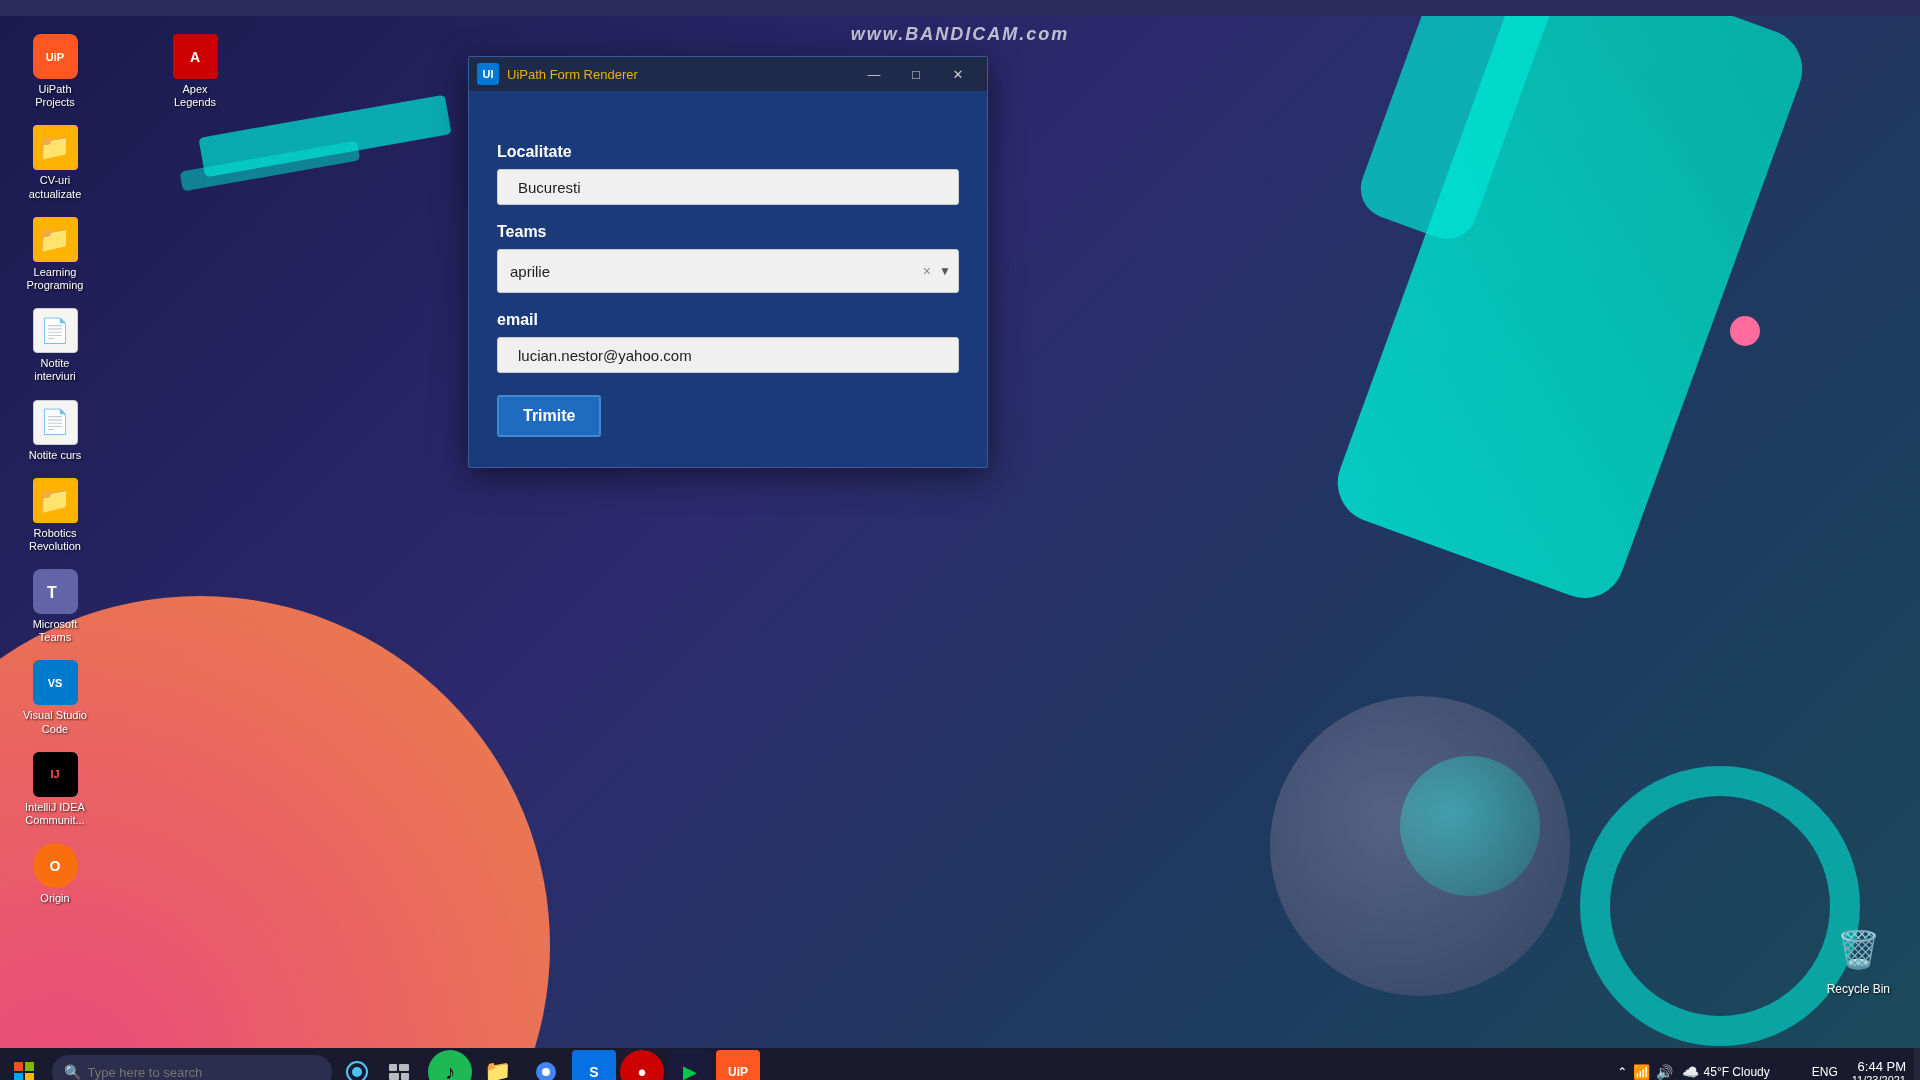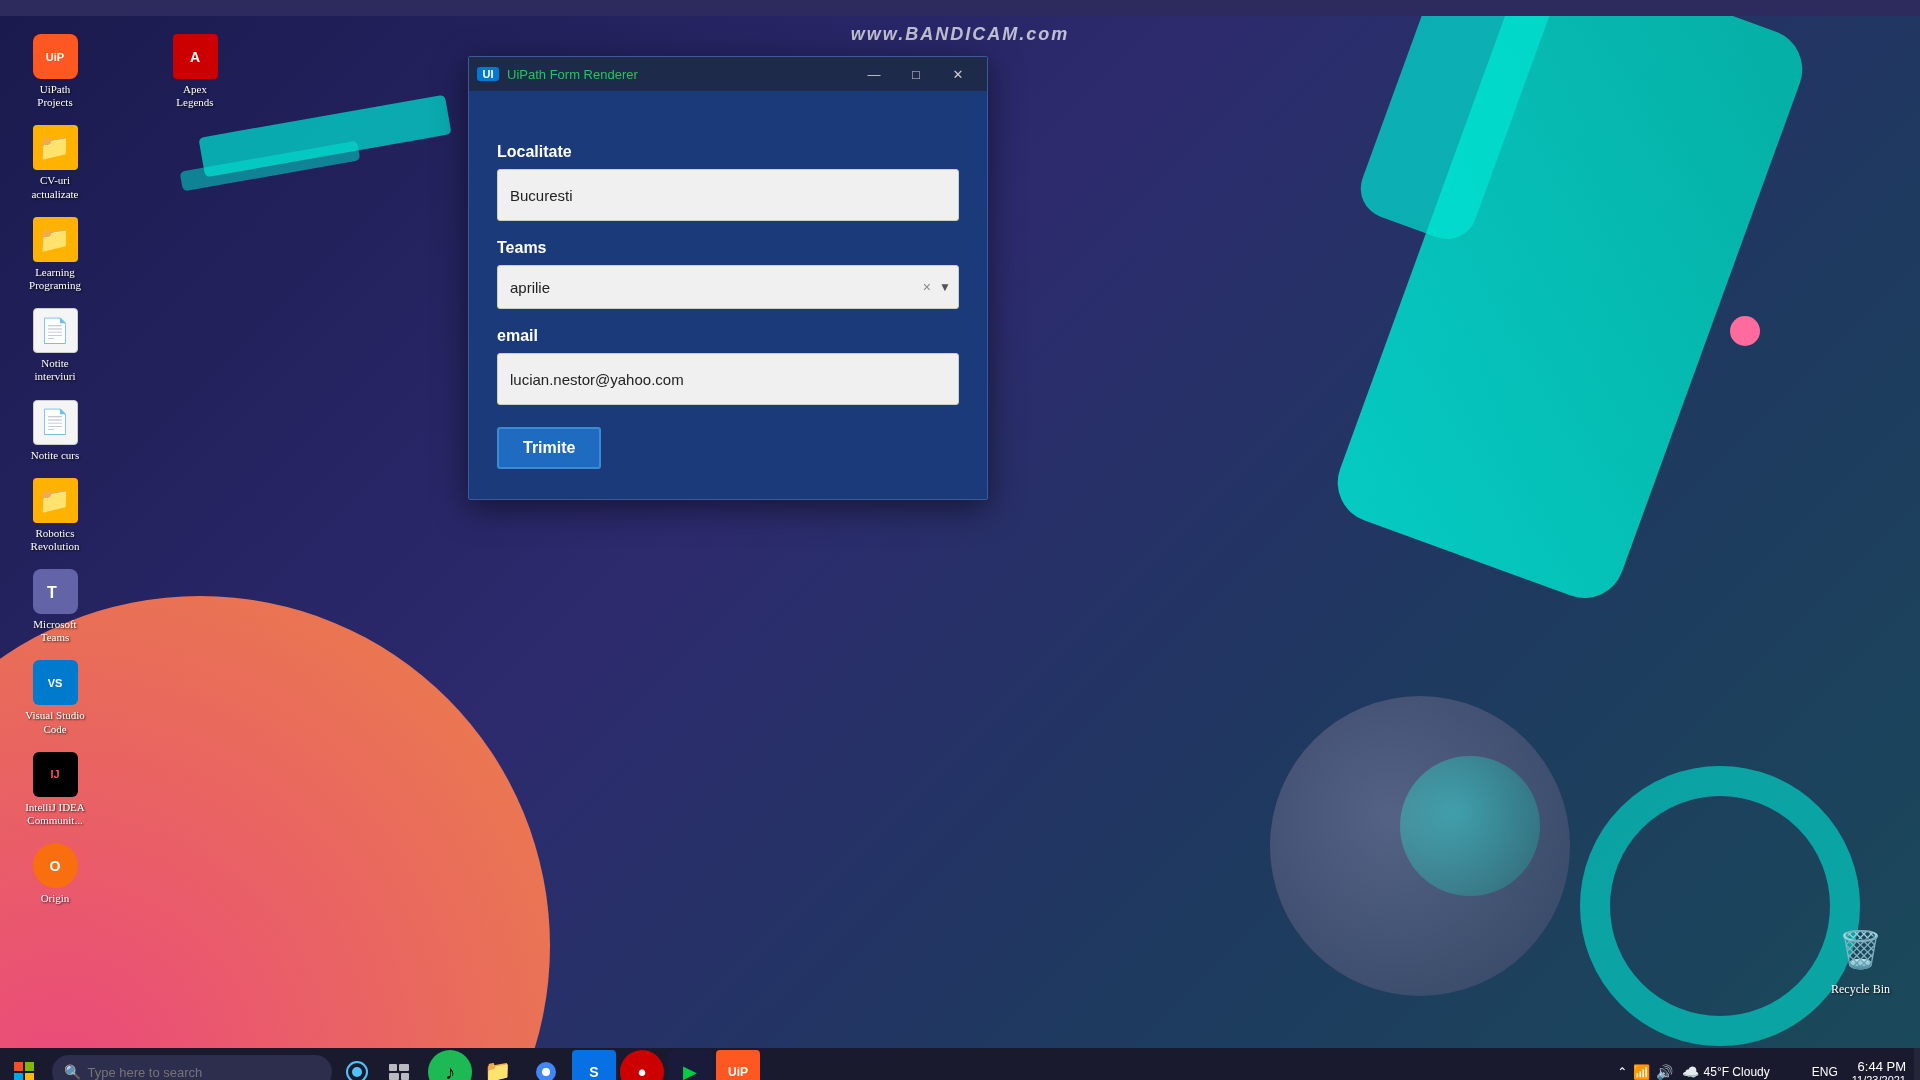--- a/index.html
+++ b/index.html
@@ -144,21 +144,20 @@
       justify-content: center;
       font-size: 24px;
       margin-bottom: 4px;
     }
     .icon-label {
       color: white;
       font-size: 11px;
       text-align: center;
       text-shadow: 1px 1px 2px rgba(0,0,0,0.8);
       line-height: 1.2;
-      font-family: Liberation Serif, serif;
     }
 
     
     .recycle-bin {
       position: absolute;
       bottom: 100px;
       right: 30px;
       display: flex;
       flex-direction: column;
       align-items: center;
@@ -264,33 +263,33 @@
     }
     .window-titlebar {
       display: flex;
       align-items: center;
       background: #1e2a4a;
       height: 34px;
       padding: 0 8px;
       user-select: none;
     }
     .window-title-icon {
-      width: 22px; height: 14px;
+      width: 22px; height: 22px;
       background: #0078d4;
       border-radius: 3px;
       display: flex; align-items: center; justify-content: center;
       color: white;
       font-weight: bold;
       font-size: 11px;
       margin-right: 8px;
       flex-shrink: 0;
     }
     .window-title-text {
       flex: 1;
-      color: #22c55e;
+      color: #eab308;
       font-size: 13px;
     }
     .window-controls {
       display: flex;
       gap: 0;
     }
     .win-btn {
       width: 42px; height: 34px;
       display: flex; align-items: center; justify-content: center;
       color: #ccc;
@@ -310,25 +309,25 @@
       font-size: 16px;
       font-weight: 600;
       margin-bottom: 8px;
       display: block;
     }
     .form-group {
       margin-bottom: 18px;
     }
     .form-input {
       width: 100%;
-      height: 52px;
+      height: 36px;
       background: #f0f0f0;
       border: 1px solid #ccc;
       border-radius: 3px;
-      padding: 0 12px;
+      padding: 0 20px;
       font-size: 15px;
       color: #222;
       outline: none;
     }
 
     .form-select-wrapper {
       position: relative;
       width: 100%;
     }
     .form-select {

